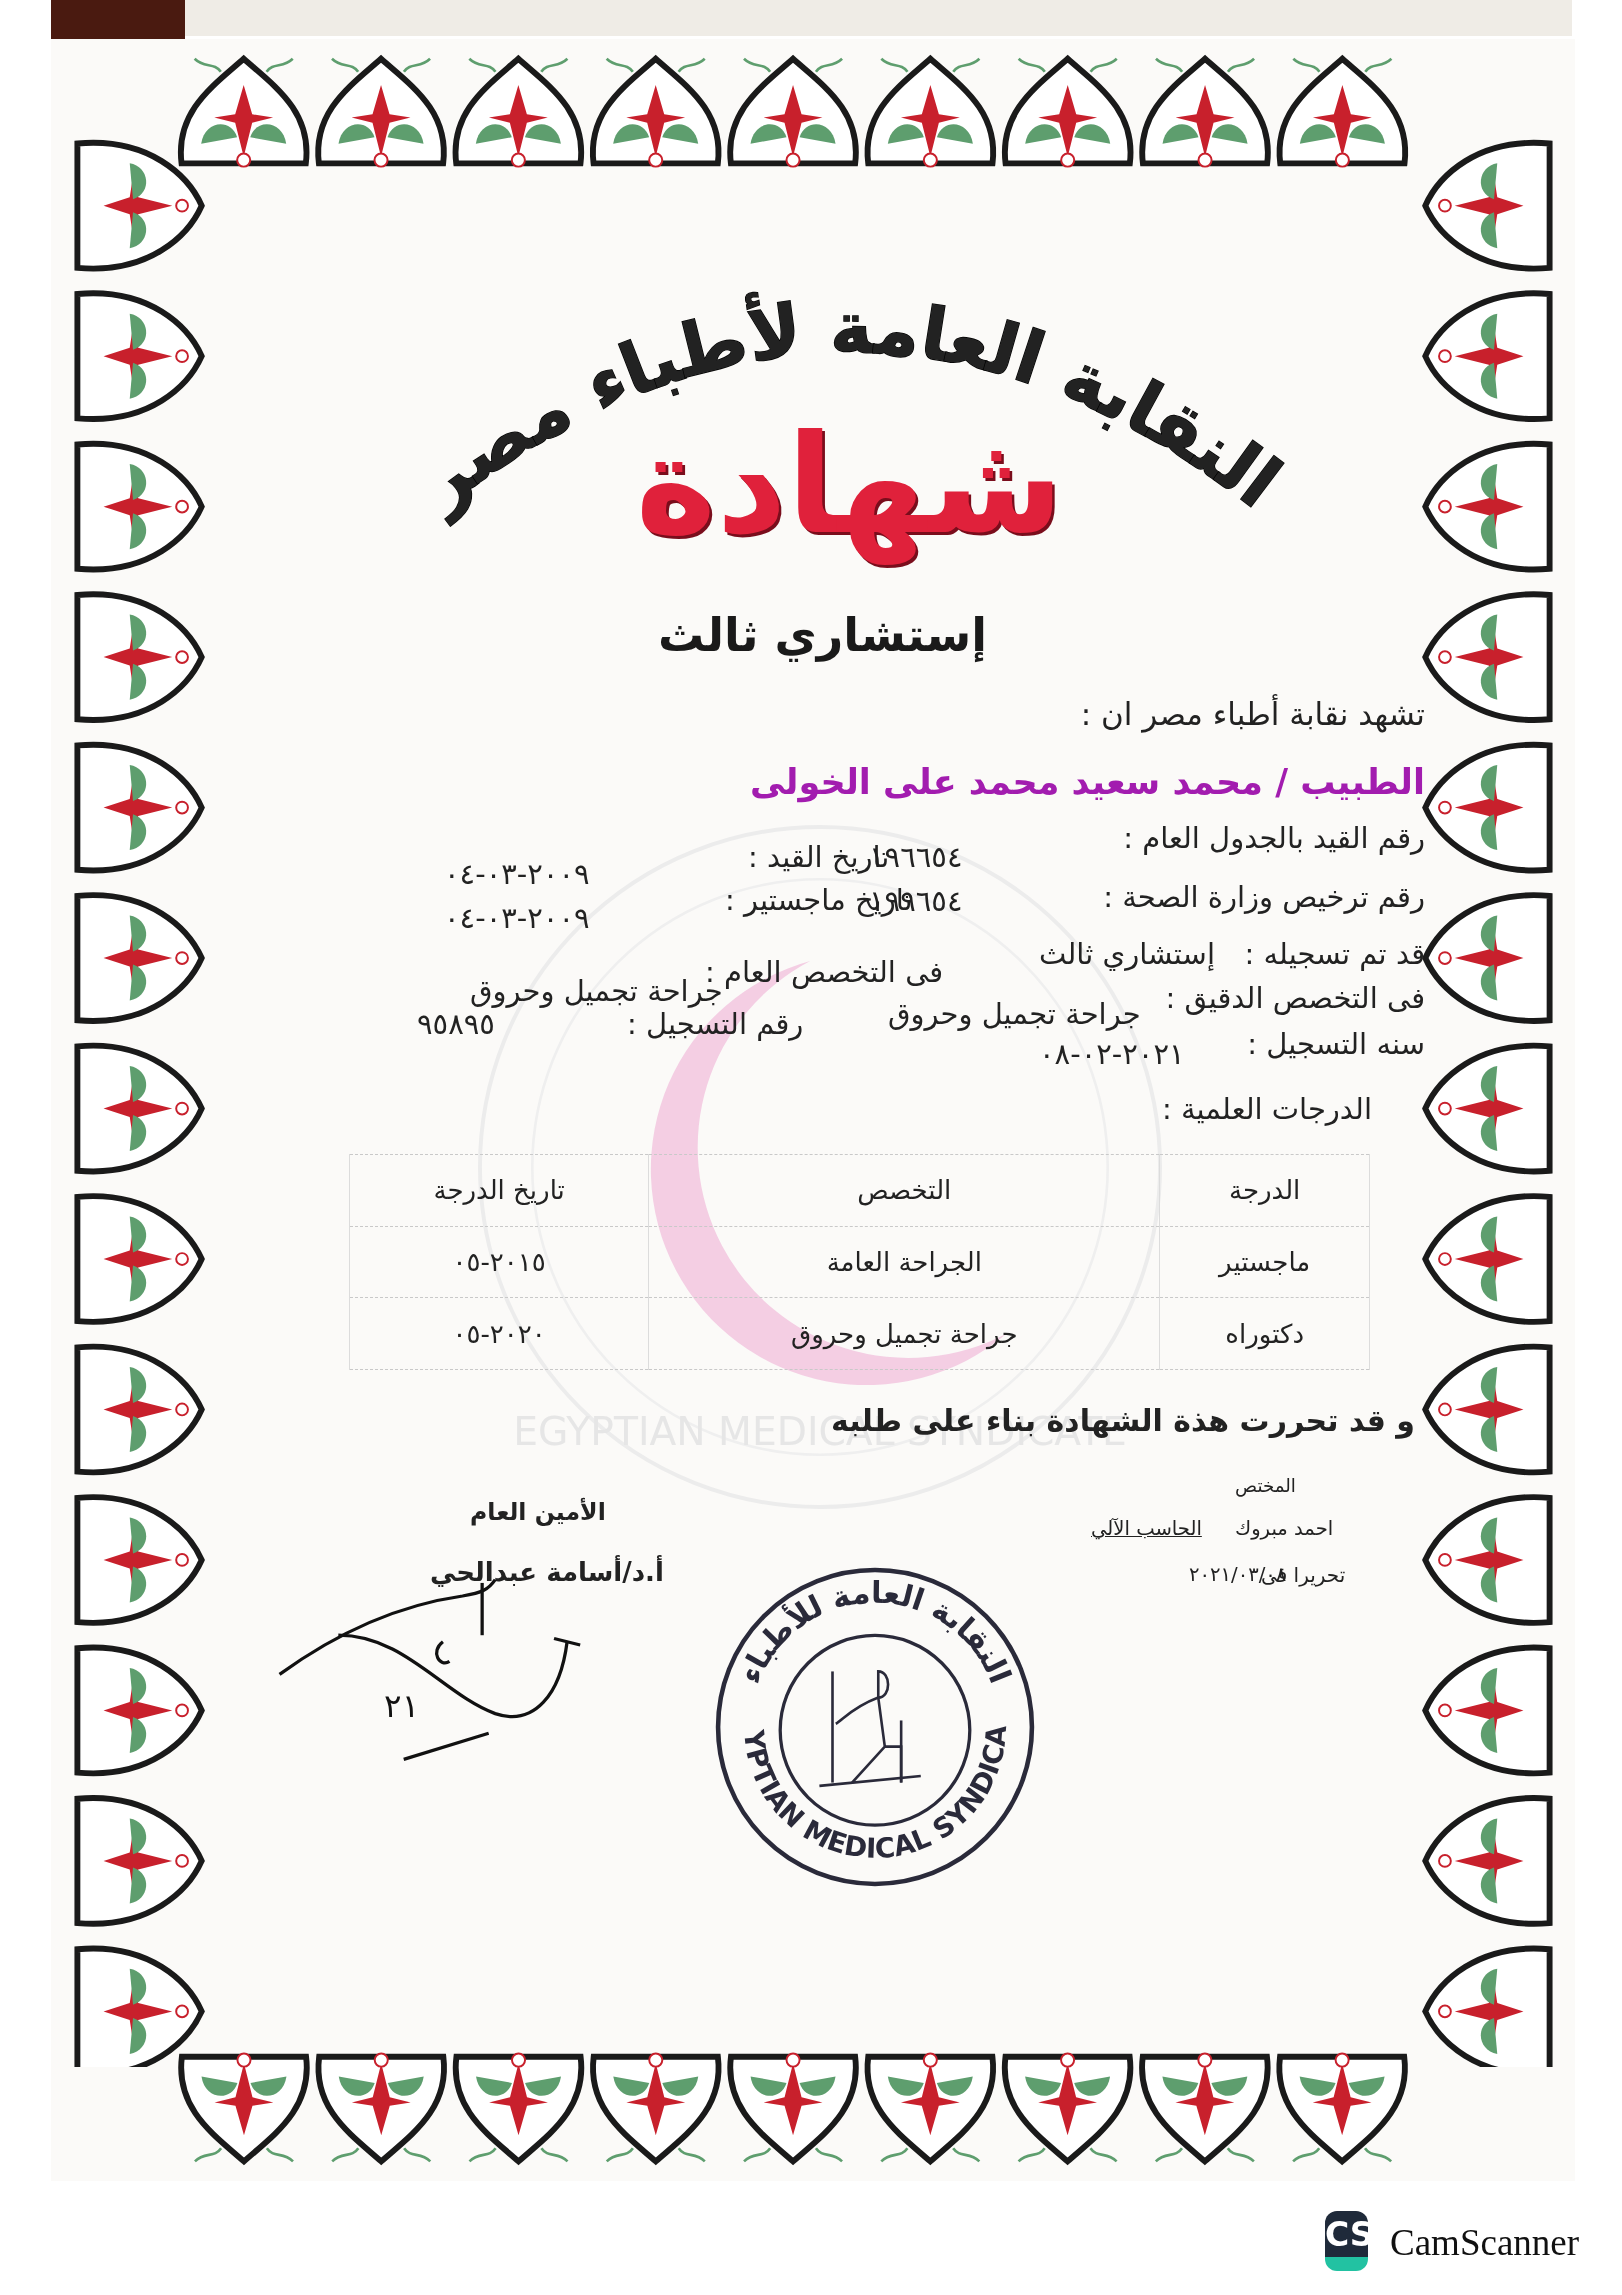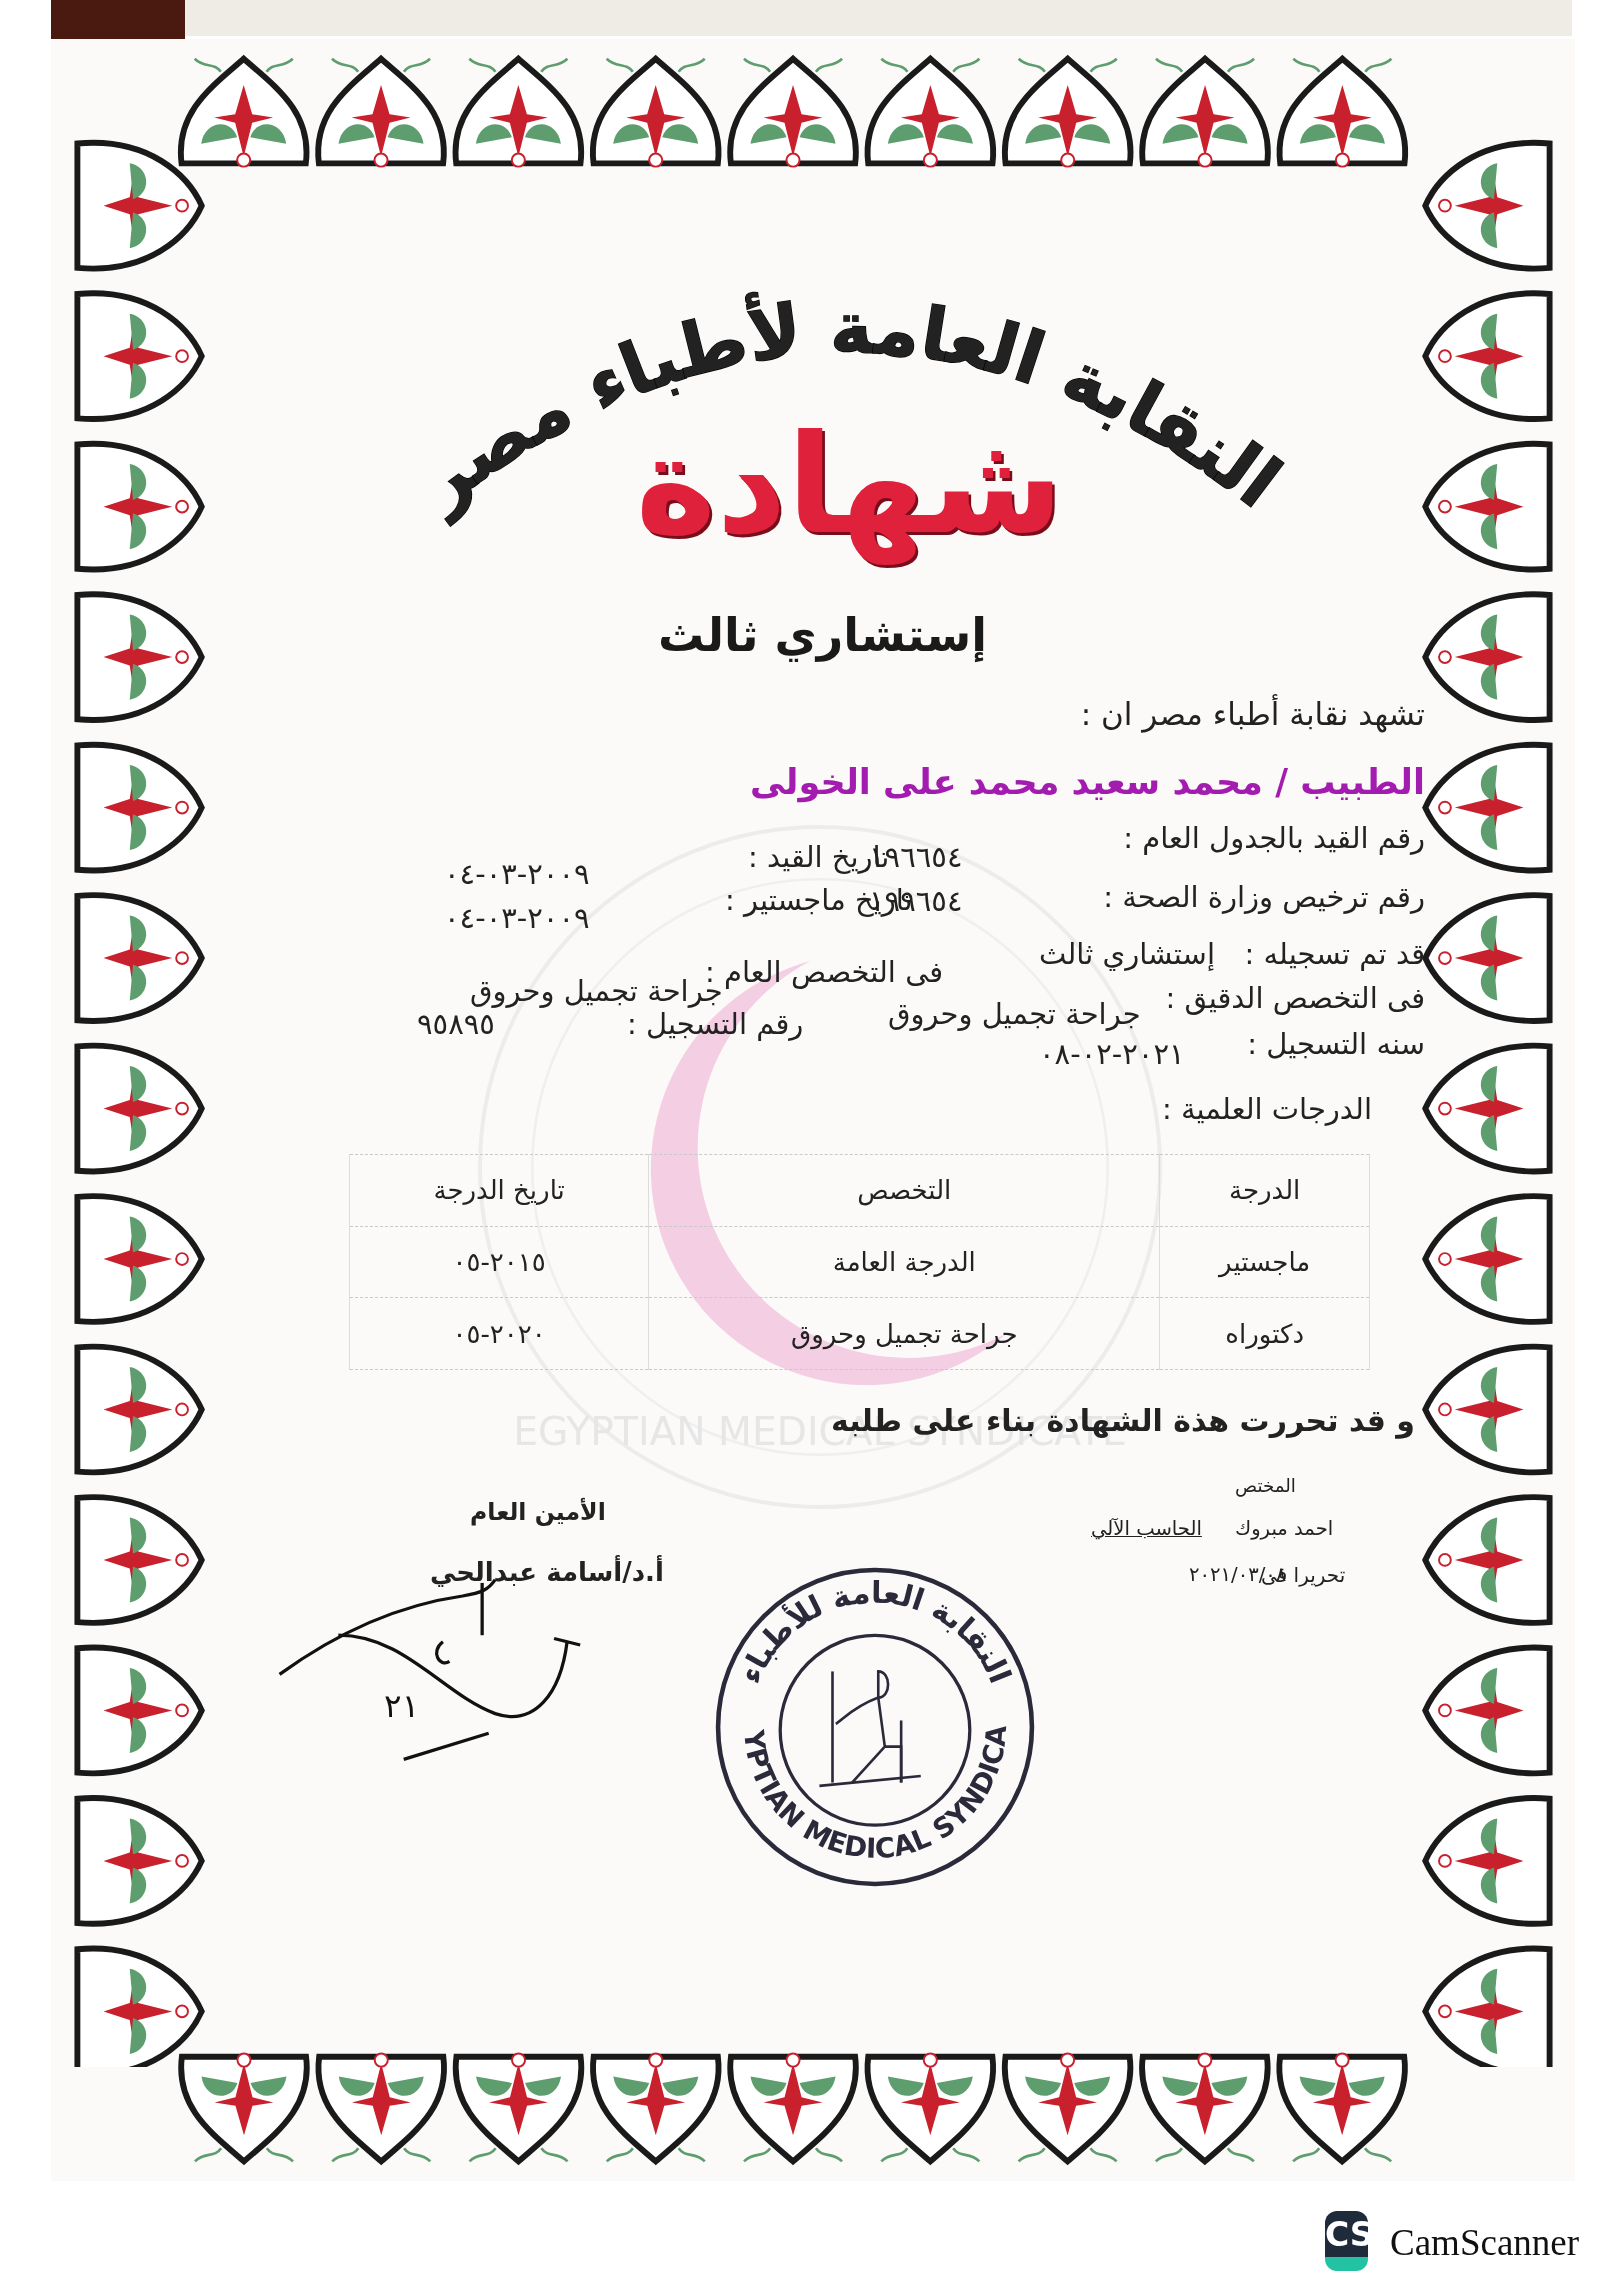--- a/index.html
+++ b/index.html
@@ -212,21 +212,21 @@
 
     <table class="degrees-table">
       <tbody>
           <tr>
         <th>الدرجة</th>
         <th>التخصص</th>
         <th>تاريخ الدرجة</th>
       </tr>
       <tr>
         <td>ماجستير</td>
-        <td>الدرجة العامة</td>
+        <td>الجراحة العامة</td>
         <td>٢٠١٥-٠٥</td>
       </tr>
       <tr>
         <td>دكتوراه</td>
         <td>جراحة تجميل وحروق</td>
         <td>٢٠٢٠-٠٥</td>
       </tr>
     </tbody>
       </table>
 

